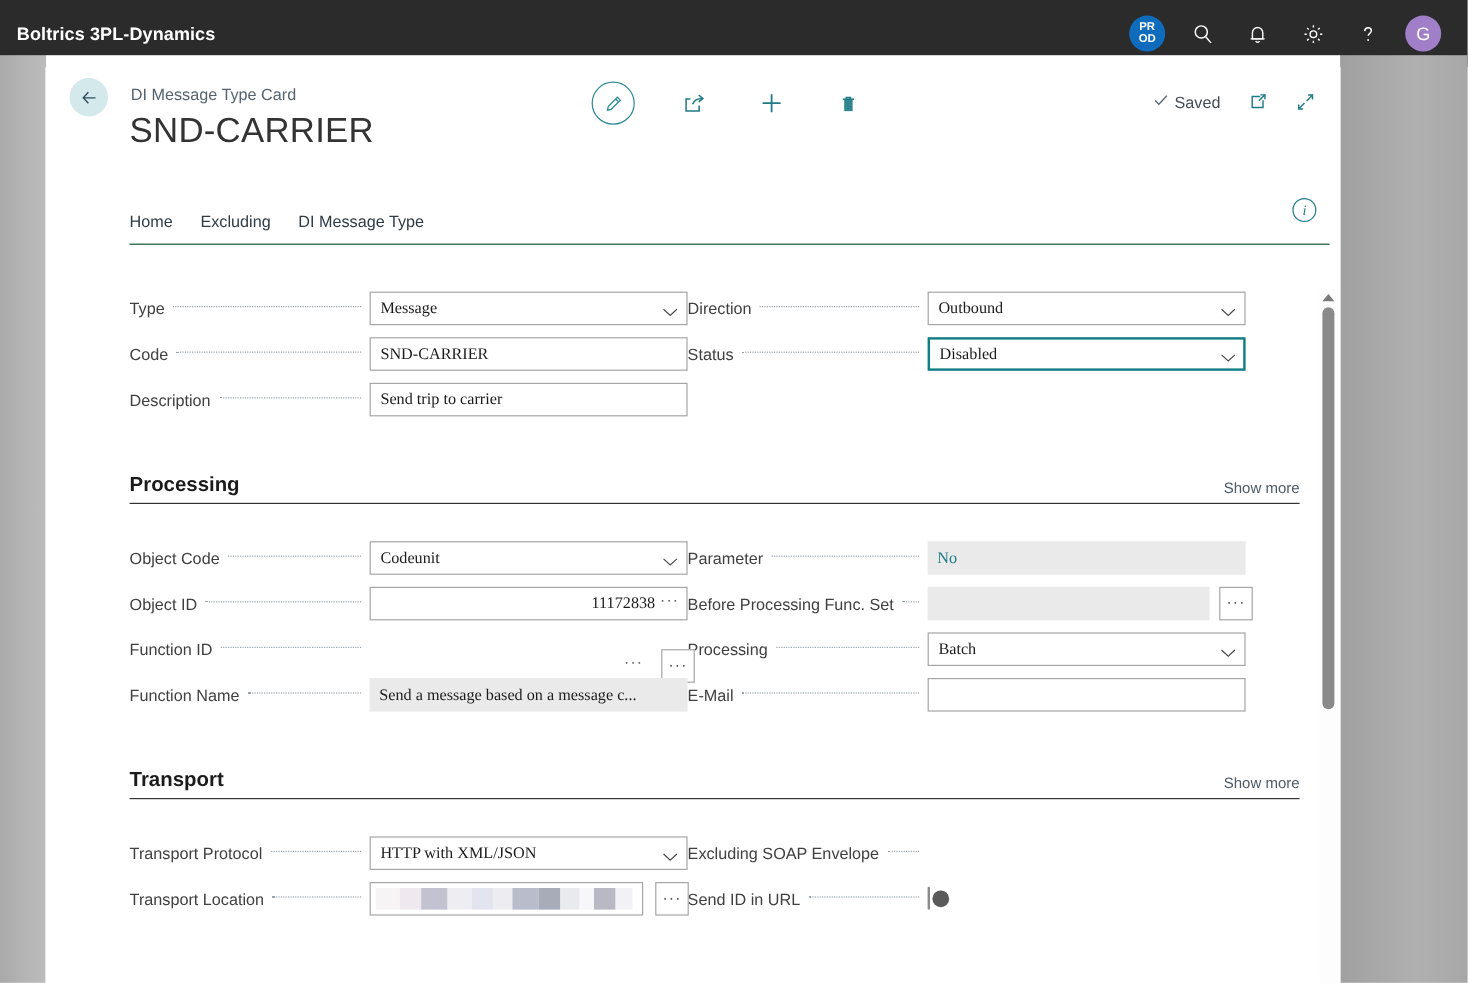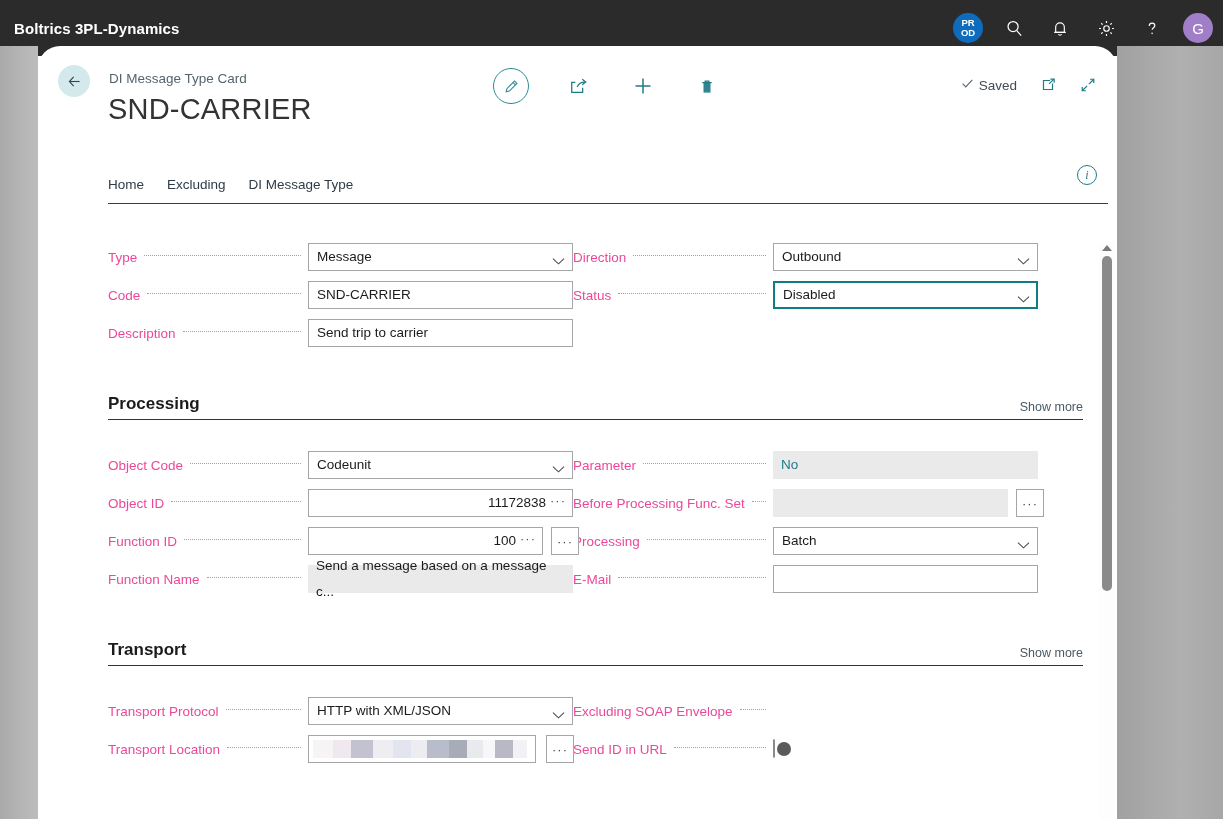--- a/index.html
+++ b/index.html
@@ -17,21 +17,21 @@
     width: 1223px; height: 56px;
     background: #2b2b2b;
     display: flex; align-items: center;
   }
   .app-title {
     color: #ffffff; font-size: 15px; font-weight: bold;
     margin-left: 14px; letter-spacing: .1px;
   }
   .appbar-right {
     margin-left: auto; display: flex; align-items: flex-end;
-    gap: 16px; padding-right: 10px;
+    gap: 16px; padding-right: 22px;
   }
   .env-badge {
     width: 30px; height: 30px; border-radius: 50%;
     background: #0f6cbd; color: #fff;
     font-size: 9.5px; font-weight: bold; line-height: 10px;
     display: flex; flex-direction: column;
     align-items: center; justify-content: center;
   }
   .bar-icon {
     width: 30px; height: 30px; display: flex;
@@ -55,21 +55,20 @@
     position: absolute; top: 46px; left: 1117px;
     width: 106px; height: 773px;
     background: linear-gradient(90deg,#a0a0a0 0%,#b0b0b0 60%,#a7a7a7 100%);
   }
 
   
   .page {
     position: absolute; top: 46px; left: 38px;
     width: 1079px; height: 773px;
     background: #ffffff;
-    border-radius: 22px;
   }
 
   
   .page-header { position: relative; height: 110px; }
   .back-btn {
     position: absolute; left: 20px; top: 19px;
     width: 32px; height: 32px; border-radius: 50%;
     background: #d3e9ec; display: flex;
     align-items: center; justify-content: center;
     cursor: pointer; color: #2f4858;
@@ -142,27 +141,27 @@
   .section-title { font-size: 17px; color: #1b1b1b; font-weight: 600; }
   .show-more {
     margin-left: auto; font-size: 12.5px; color: #4a5a66; cursor: pointer;
   }
 
   .cols { display: flex; }
   .col { width: 487px; }
 
   .field { display: flex; align-items: center; height: 38px; }
   .flabel {
-    font-size: 13.5px; color: #ec4899; white-space: nowrap;
+    font-size: 13.5px; color: #404040; white-space: nowrap;
   }
   .dots {
     flex: 1; margin: 0 7px 3px 7px;
     border-bottom: 1px dotted #9aa4ab; height: 1px;
   }
-  .fctl { position: relative; width: 265px; flex: none; }
+  .fctl { position: relative; width: 265px; flex: none; font-family: Liberation Serif, serif; }
 
   .inp {
     width: 265px; height: 28px;
     border: 1px solid #a6a6a6; background: #fff;
     font-size: 13.5px; color: #1b1b1b;
     padding: 0 8px; line-height: 26px;
     display: flex; align-items: center;
   }
   .inp.focused { border: 2px solid #107c84; }
   .inp.readonly { border: none; background: #eaeaea; }
@@ -433,21 +432,20 @@
             <span class="fctl">
               <span class="inp num">11172838</span>
               <span class="inner-ellipsis">···</span>
             </span>
           </div>
 
           <div class="field">
             <span class="flabel">Function ID</span>
             <span class="dots"></span>
             <span class="fctl">
-              <span class="inp num" style="width:235px">100</span>
               <span class="inner-ellipsis" style="right:37px">···</span>
               <span class="ell-btn" style="left:243px">···</span>
             </span>
           </div>
 
           <div class="field">
             <span class="flabel">Function Name</span>
             <span class="dots"></span>
             <span class="fctl">
               <span class="inp readonly">Send a message based on a message c...</span>

